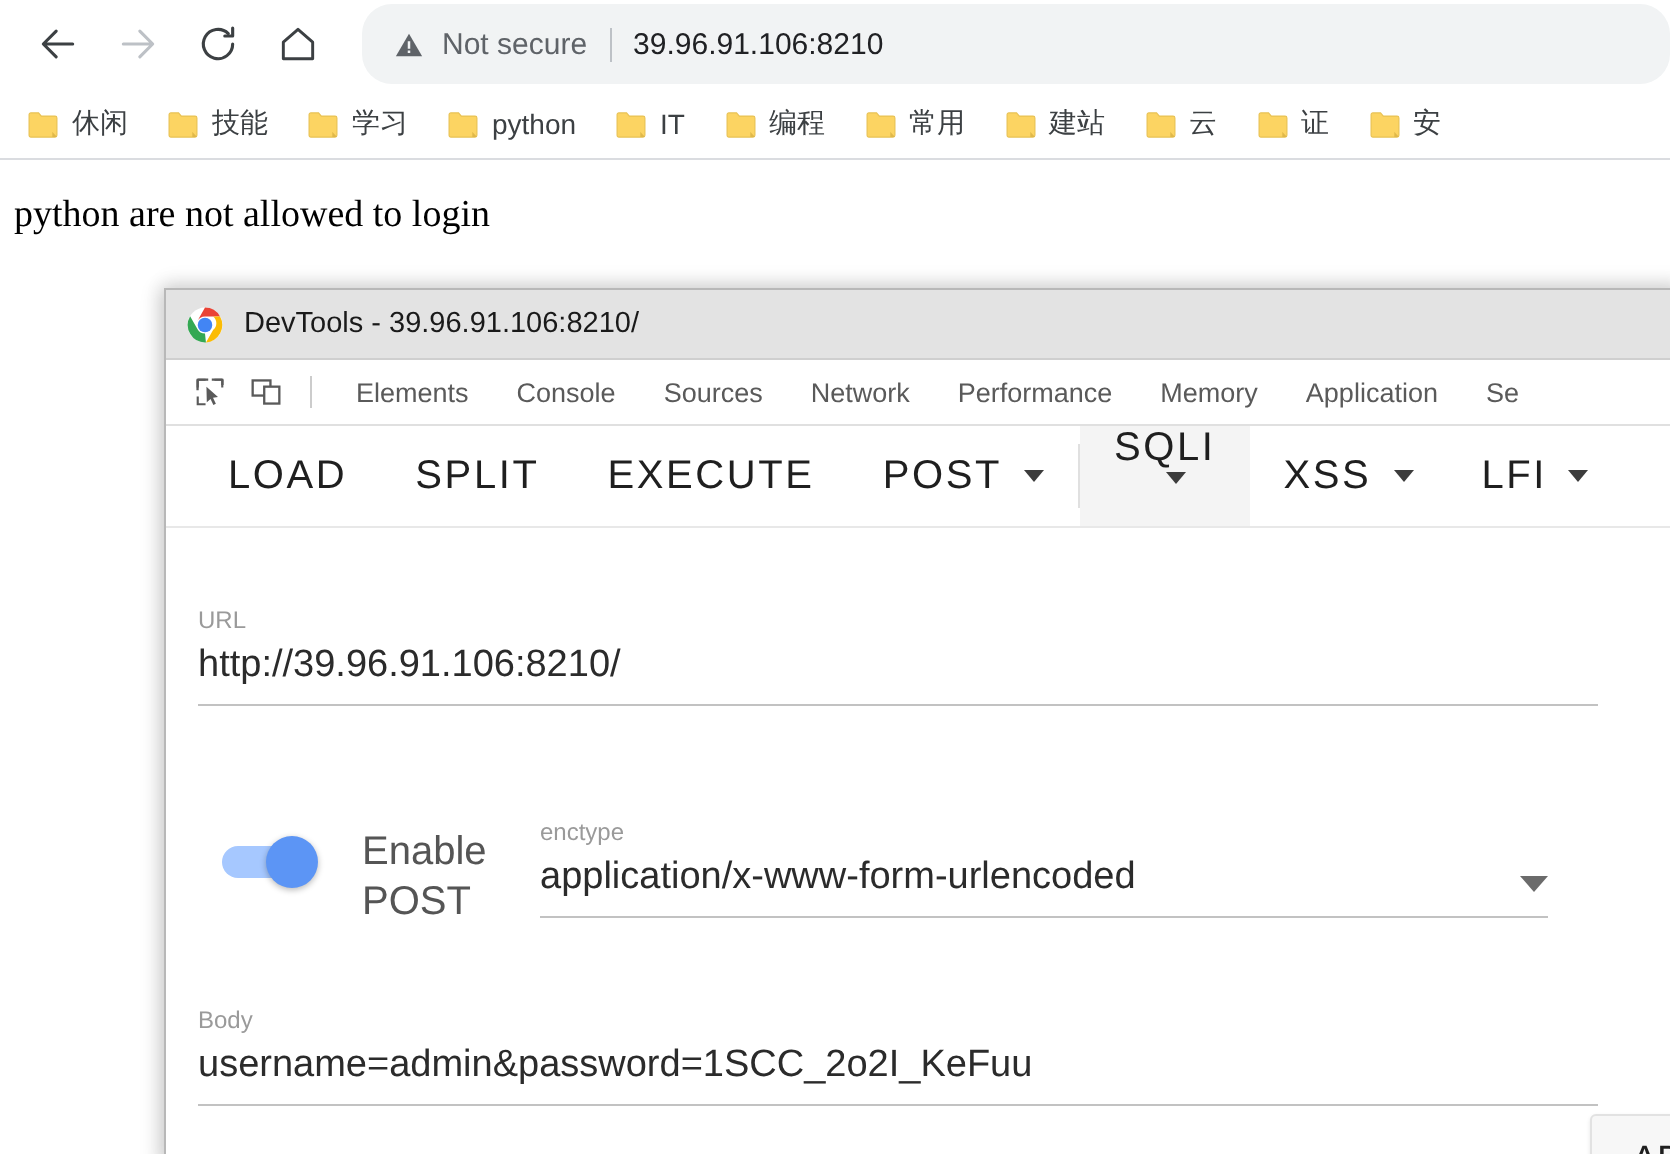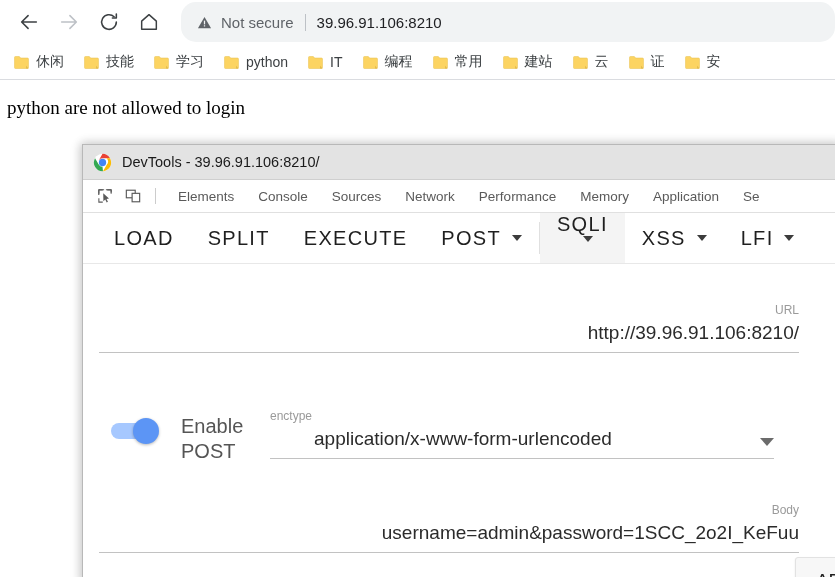--- a/index.html
+++ b/index.html
@@ -127,28 +127,28 @@
   }
   .caret {
     margin-left:11px; width:0; height:0;
     border-left:5px solid transparent; border-right:5px solid transparent;
     border-top:6px solid #3c3c3c; flex:0 0 auto;
   }
 
   
   .ext-body { position:relative; background:#ffffff; height:355px; padding:0 16px; }
 
-  .field-group { position:absolute;text-align:right; }
+  .field-group { position:absolute; }
   .field-label {
     font-size:12px; color:#9a9a9a; margin-bottom:3px;
     font-family:"Liberation Sans", sans-serif;
   }
   .field-value {
     font-size:19px; color:#2b2b2b; white-space:nowrap;
-    font-family:"Liberation Sans", sans-serif; line-height:26px;margin-left:44px;
+    font-family:"Liberation Sans", sans-serif; line-height:26px;
   }
   .field-underline { height:1px; background:#c2c2c2; margin-top:6px; }
 
   .url-field { left:16px; top:39px; width:700px; }
 
   .post-row { position:absolute; left:28px; top:145px; width:728px; display:flex; align-items:flex-start; }
 
   .toggle-wrap {
     width:60px; padding-top:14px; display:flex; align-items:center; flex:0 0 auto;
     cursor:pointer;

